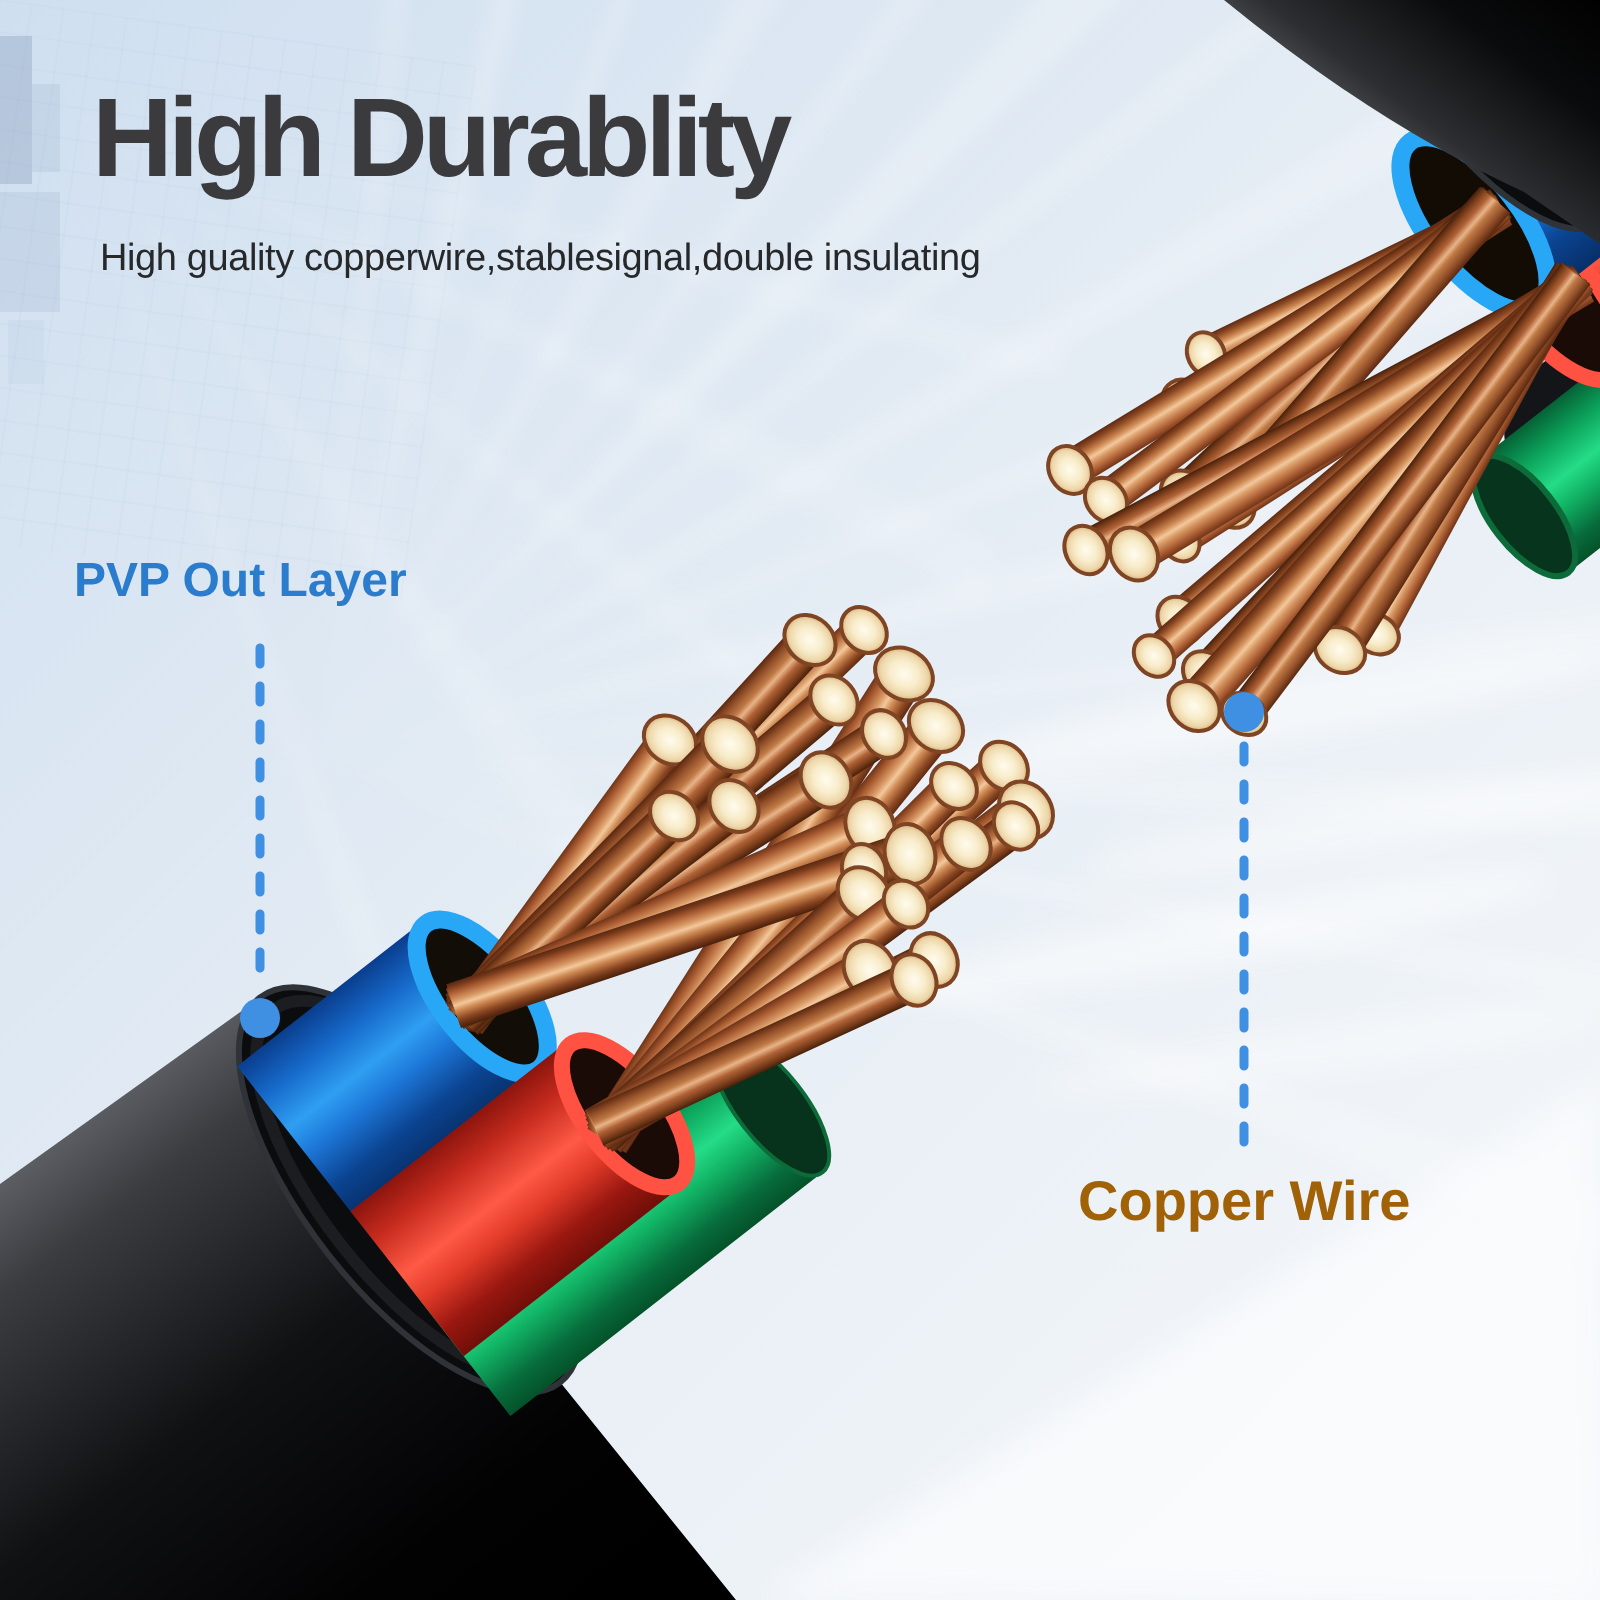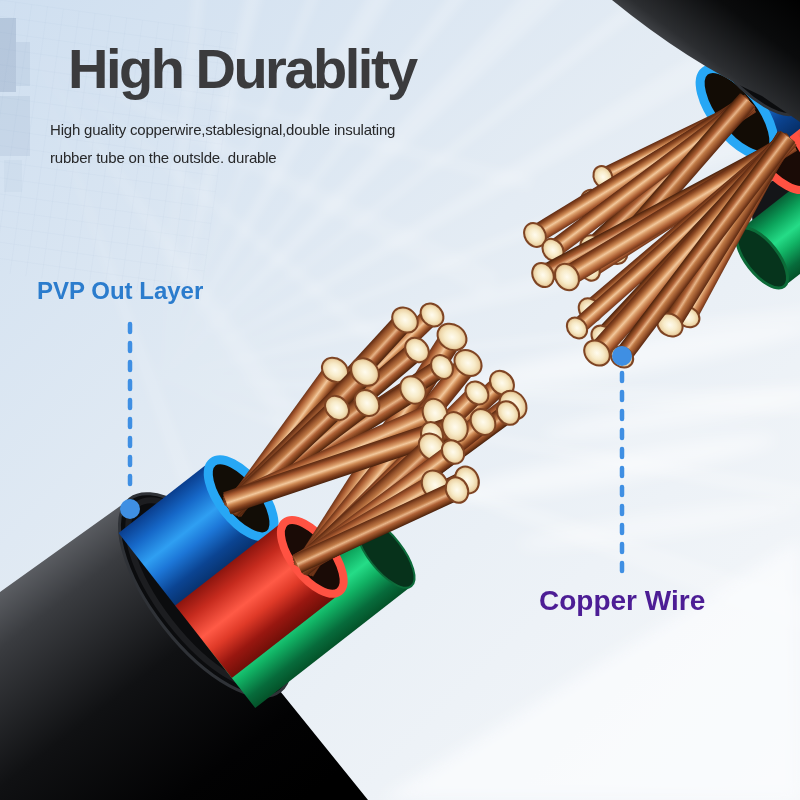--- a/index.html
+++ b/index.html
@@ -1,21 +1,21 @@
 <!DOCTYPE html>
 <html><head>
 <meta charset="utf-8">
 <style>
   html,body{margin:0;padding:0;background:#fff;}
   .stage{position:relative;width:800px;height:800px;overflow:hidden;
          font-family:"Liberation Sans",sans-serif;}
   .stage svg{position:absolute;left:0;top:0;}
   .overlay{position:absolute;z-index:5;}
-  .title{left:46px;top:36px;font-size:56px;font-weight:bold;letter-spacing:-2.5px;margin-left:22px;}
-  .sub{left:50px;top:116px;font-size:15px;line-height:28px;letter-spacing:-0.2px;}
+  .title{left:46px;top:36px;font-size:56px;font-weight:bold;letter-spacing:-2.5px;}
+  .sub{left:50px;top:116px;font-size:19px;line-height:28px;letter-spacing:-0.2px;}
   .lbl{font-weight:bold;}
   .pvp{left:37px;top:277px;font-size:24px;}
   .cw{left:539px;top:585px;font-size:28px;}
 </style>
 </head>
 <body>
 
 <div class="stage">
 
 <svg width="800" height="800" viewBox="0 0 800 800">
@@ -408,18 +408,17 @@
     <line x1="130" y1="324" x2="130" y2="494" stroke-width="4.5" stroke-linecap="round" stroke-dasharray="8 11" stroke="#3f8fe3"></line>
     <circle cx="130" cy="509" r="10" fill="#3f8fe3"></circle>
     <line x1="622" y1="373" x2="622" y2="580" stroke-width="4.5" stroke-linecap="round" stroke-dasharray="8 11" stroke="#3f8fe3"></line>
     <circle cx="622" cy="356" r="10" fill="#3f8fe3"></circle>
   </g>
 </svg>
 
 <div class="overlay title" style="color: rgb(59, 59, 61);">High Durablity</div>
 <div class="overlay sub" style="color: rgb(39, 40, 42);">
   <span>High guality copperwire,stablesignal,double insulating</span><br>
-  <span>rubber tube on the outslde. durable</span>
 </div>
 <div class="overlay lbl pvp" style="color: rgb(43, 124, 205);">PVP Out Layer</div>
-<div class="overlay lbl cw" style="color: #4c1d95;">Copper Wire</div>
+<div class="overlay lbl cw" style="color: #a16207;">Copper Wire</div>
 
 </div>
 
 </body></html>

